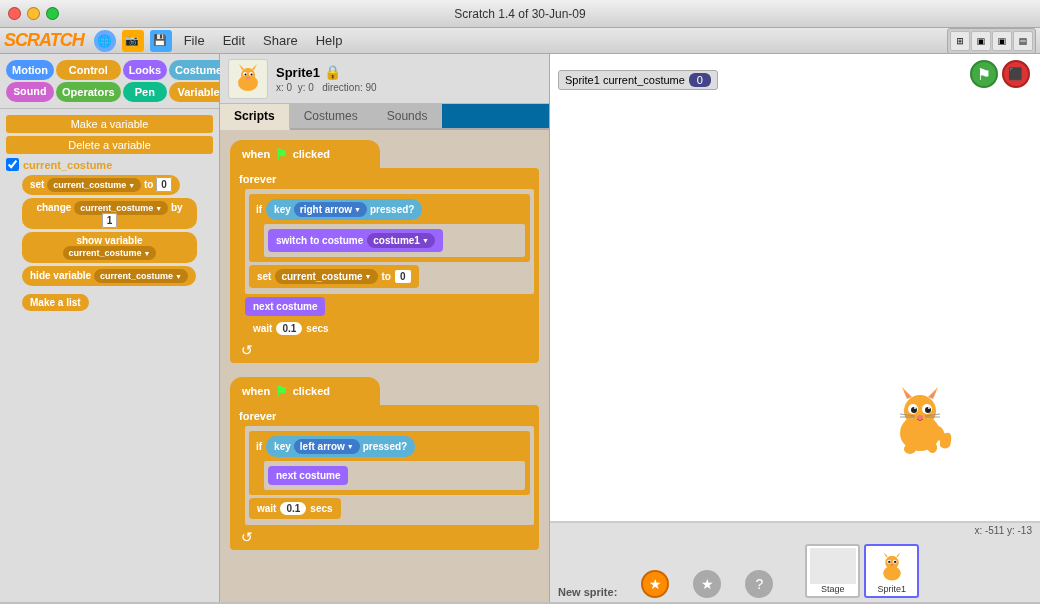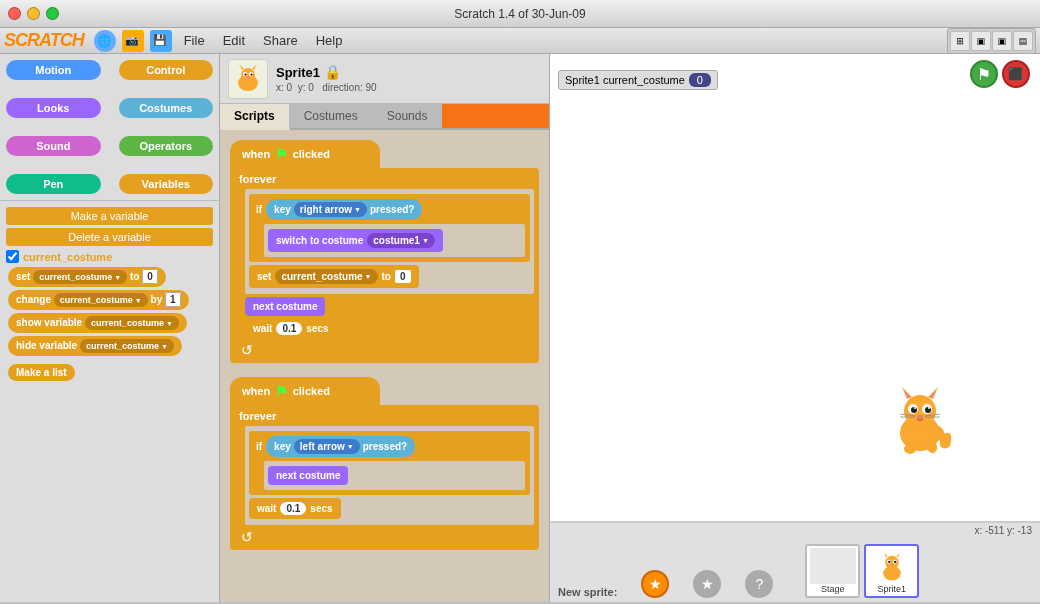--- a/index.html
+++ b/index.html
@@ -77,58 +77,58 @@
     
     .left-panel {
       width: 220px;
       background: #ddd;
       border-right: 1px solid #aaa;
       display: flex;
       flex-direction: column;
     }
     .category-buttons {
       display: grid;
-      grid-template-columns: 1fr 1fr;
-      gap: 18px;
+      grid-template-columns: 1fr 1fr 1fr 1fr;
+      gap: 2px;
       padding: 6px;
     }
     .cat-btn {
       padding: 4px 6px;
       border-radius: 10px;
       border: none;
       cursor: pointer;
       font-size: 11px;
       font-weight: bold;
       color: white;
       text-align: center;
     }
     .cat-motion { background: #4c97ff; }
     .cat-control { background: #e6a020; }
     .cat-looks { background: #9966ff; }
     .cat-sensing { background: #5cb1d6; }
-    .cat-sound { background: #cf63cf; }
+    .cat-sound { background: #cf63cf; font-family: Liberation Mono, monospace; }
     .cat-operators { background: #5cb645; }
     .cat-pen { background: #0fbd8c; }
     .cat-variables { background: #e6a020; }
 
     .variable-area {
       padding: 6px;
       border-top: 1px solid #bbb;
     }
     .var-btn {
       background: #e6a020; color: white; border: none; border-radius: 3px;
       padding: 3px 4px; cursor: pointer; font-size: 11px; margin-bottom: 3px;
       display: block; width: 100%;
     }
     .var-checkbox-row {
       display: flex; align-items: center; gap: 4px; margin: 4px 0;
     }
     .var-name { color: #e6a020; font-weight: bold; font-size: 11px; }
     .block-row {
-      display: flex; align-items: center; gap: 3px; margin: 3px 2px; text-align: center;
+      display: flex; align-items: center; gap: 3px; margin: 3px 16px; text-align: center;
     }
     .block-orange {
       background: #e6a020; color: white; border-radius: 10px;
       padding: 3px 8px; font-size: 10px; font-weight: bold;
     }
 
     
     .middle-panel {
       width: 330px;
       background: #e8e0d0;
@@ -152,21 +152,21 @@
       border-radius: 3px;
       display: flex; align-items: center; justify-content: center;
     }
     .sprite-info { display: flex; flex-direction: column; gap: 2px; }
     .sprite-name { font-weight: bold; font-size: 13px; }
     .sprite-coords { font-size: 10px; color: #555; }
     .lock-icon { font-size: 14px; }
 
     .script-tabs {
       display: flex;
-      background: #f97316;
+      background: #0369a1;
       border-bottom: 2px solid #aaa;
     }
     .script-tab {
       padding: 5px 14px;
       cursor: pointer;
       font-size: 12px;
       border-right: 1px solid #bbb;
       background: #bbb;
       color: #555;
     }

